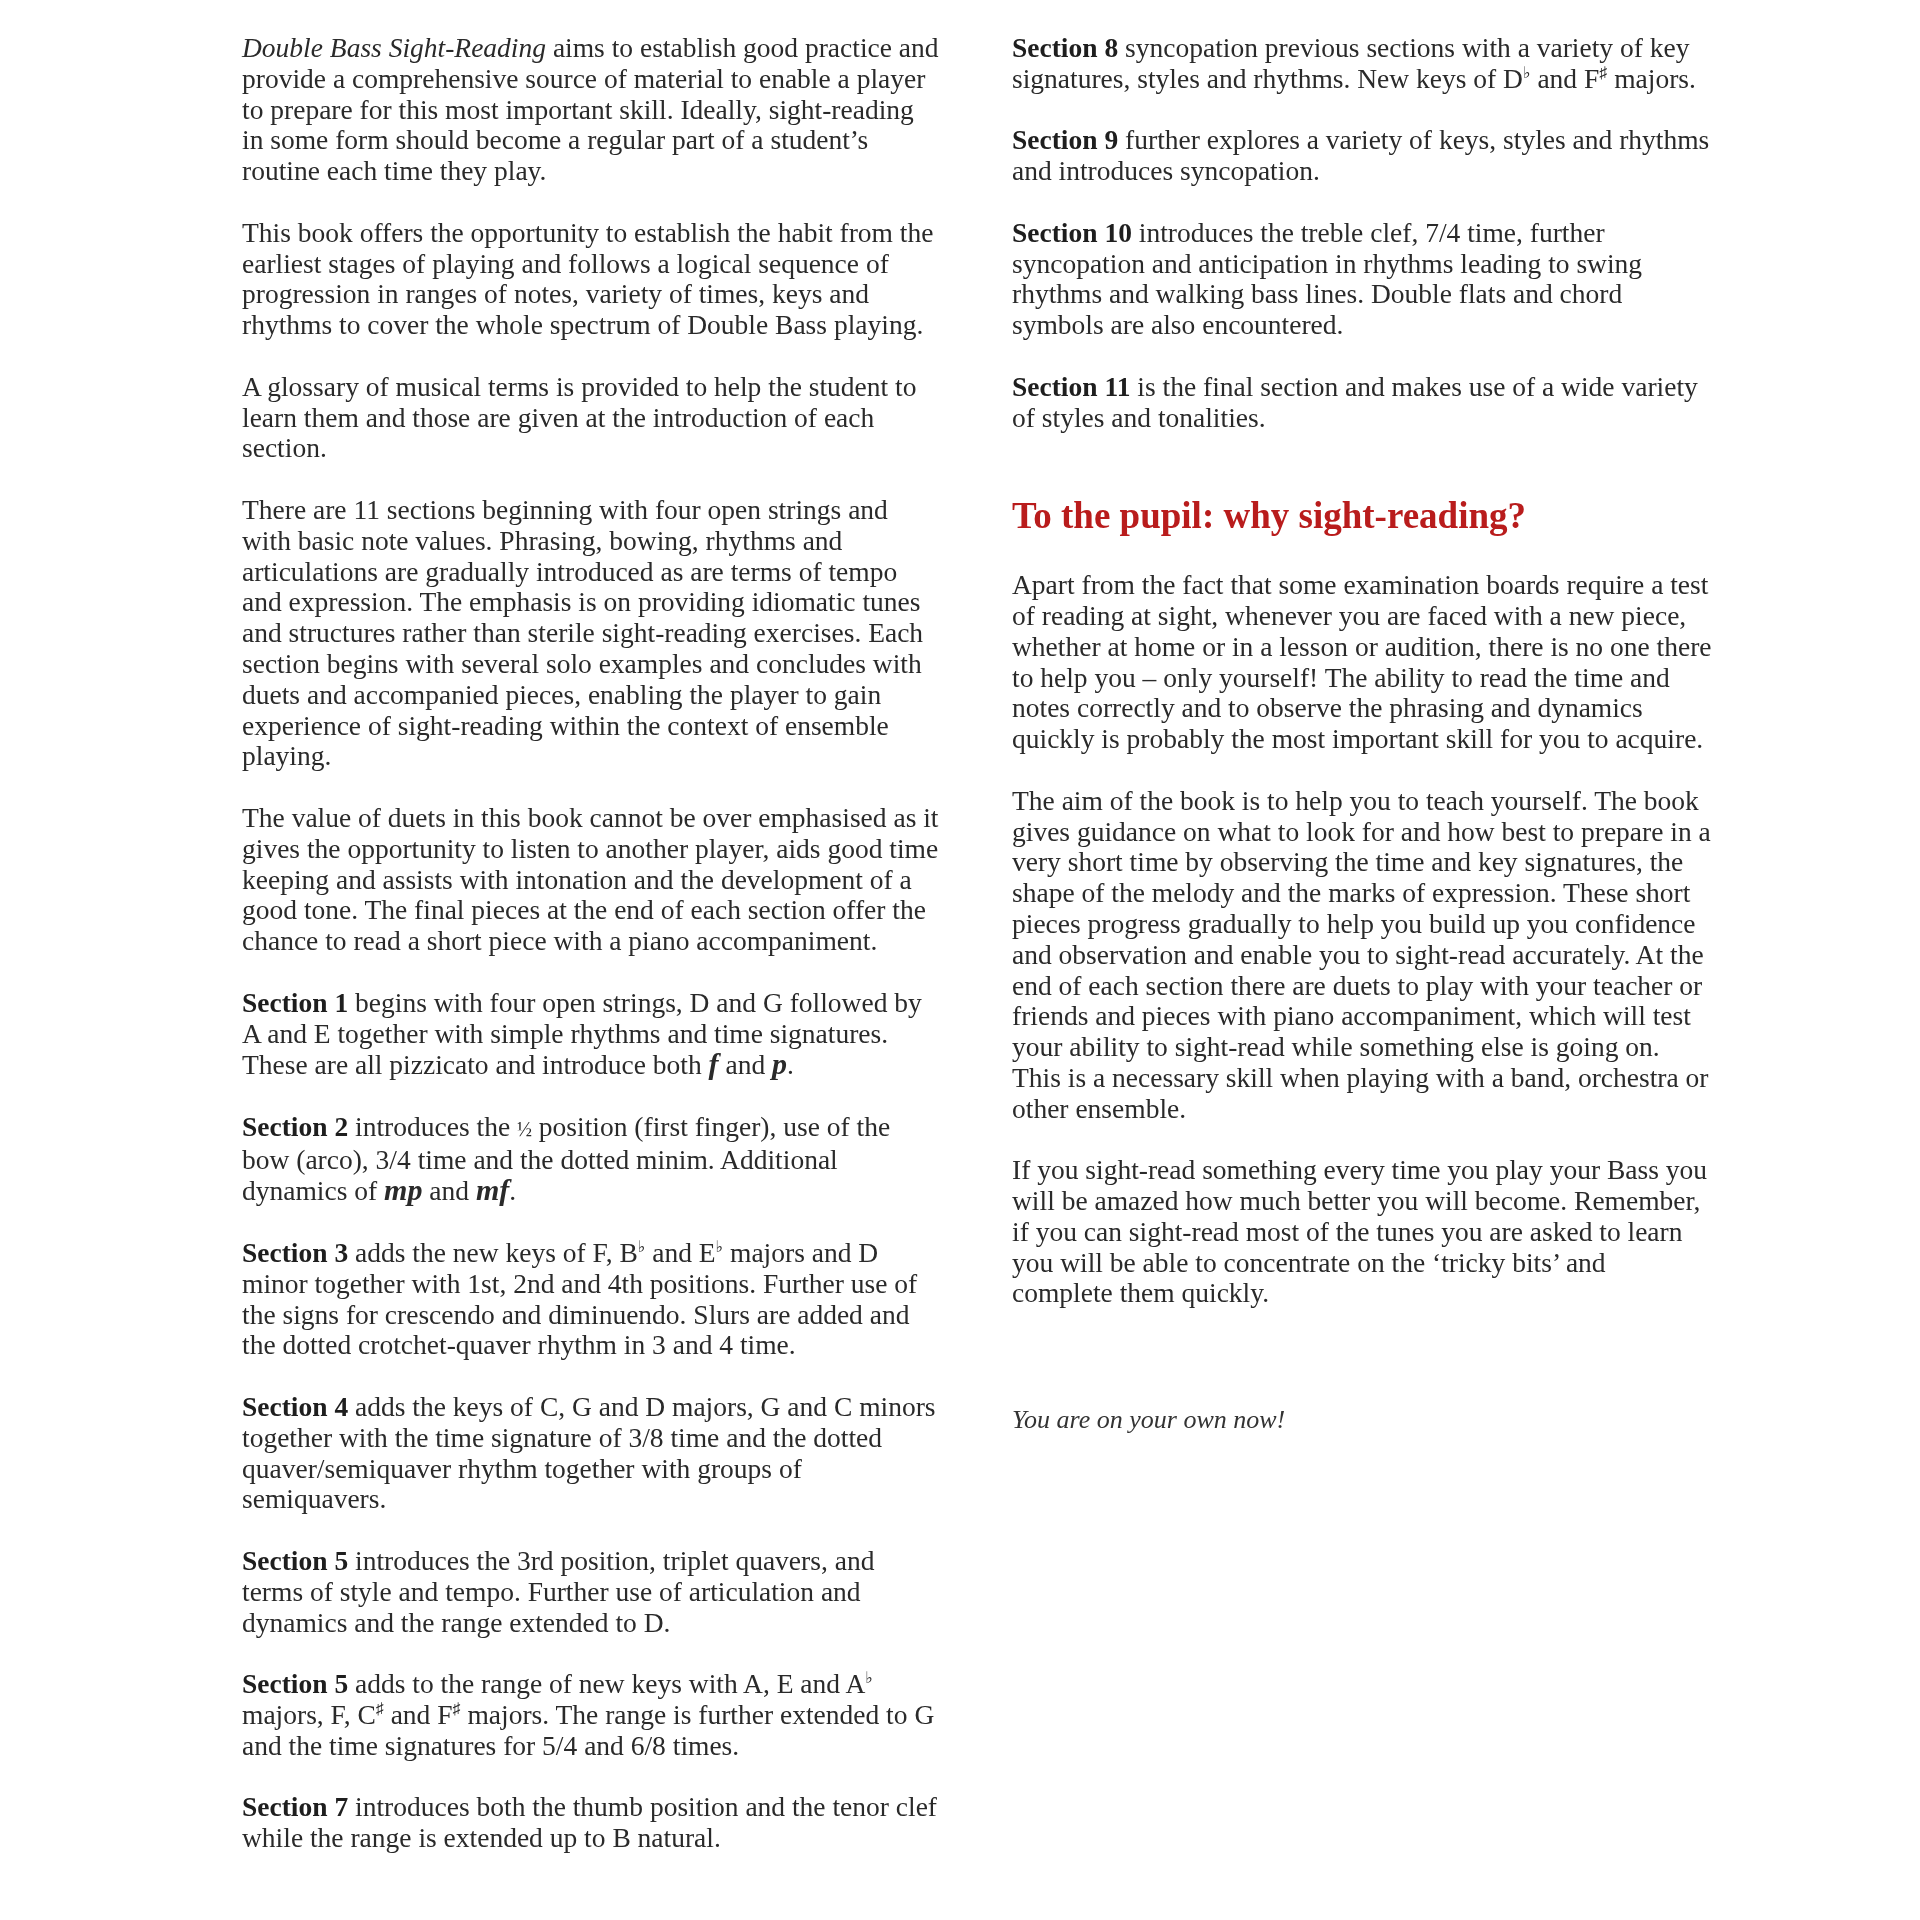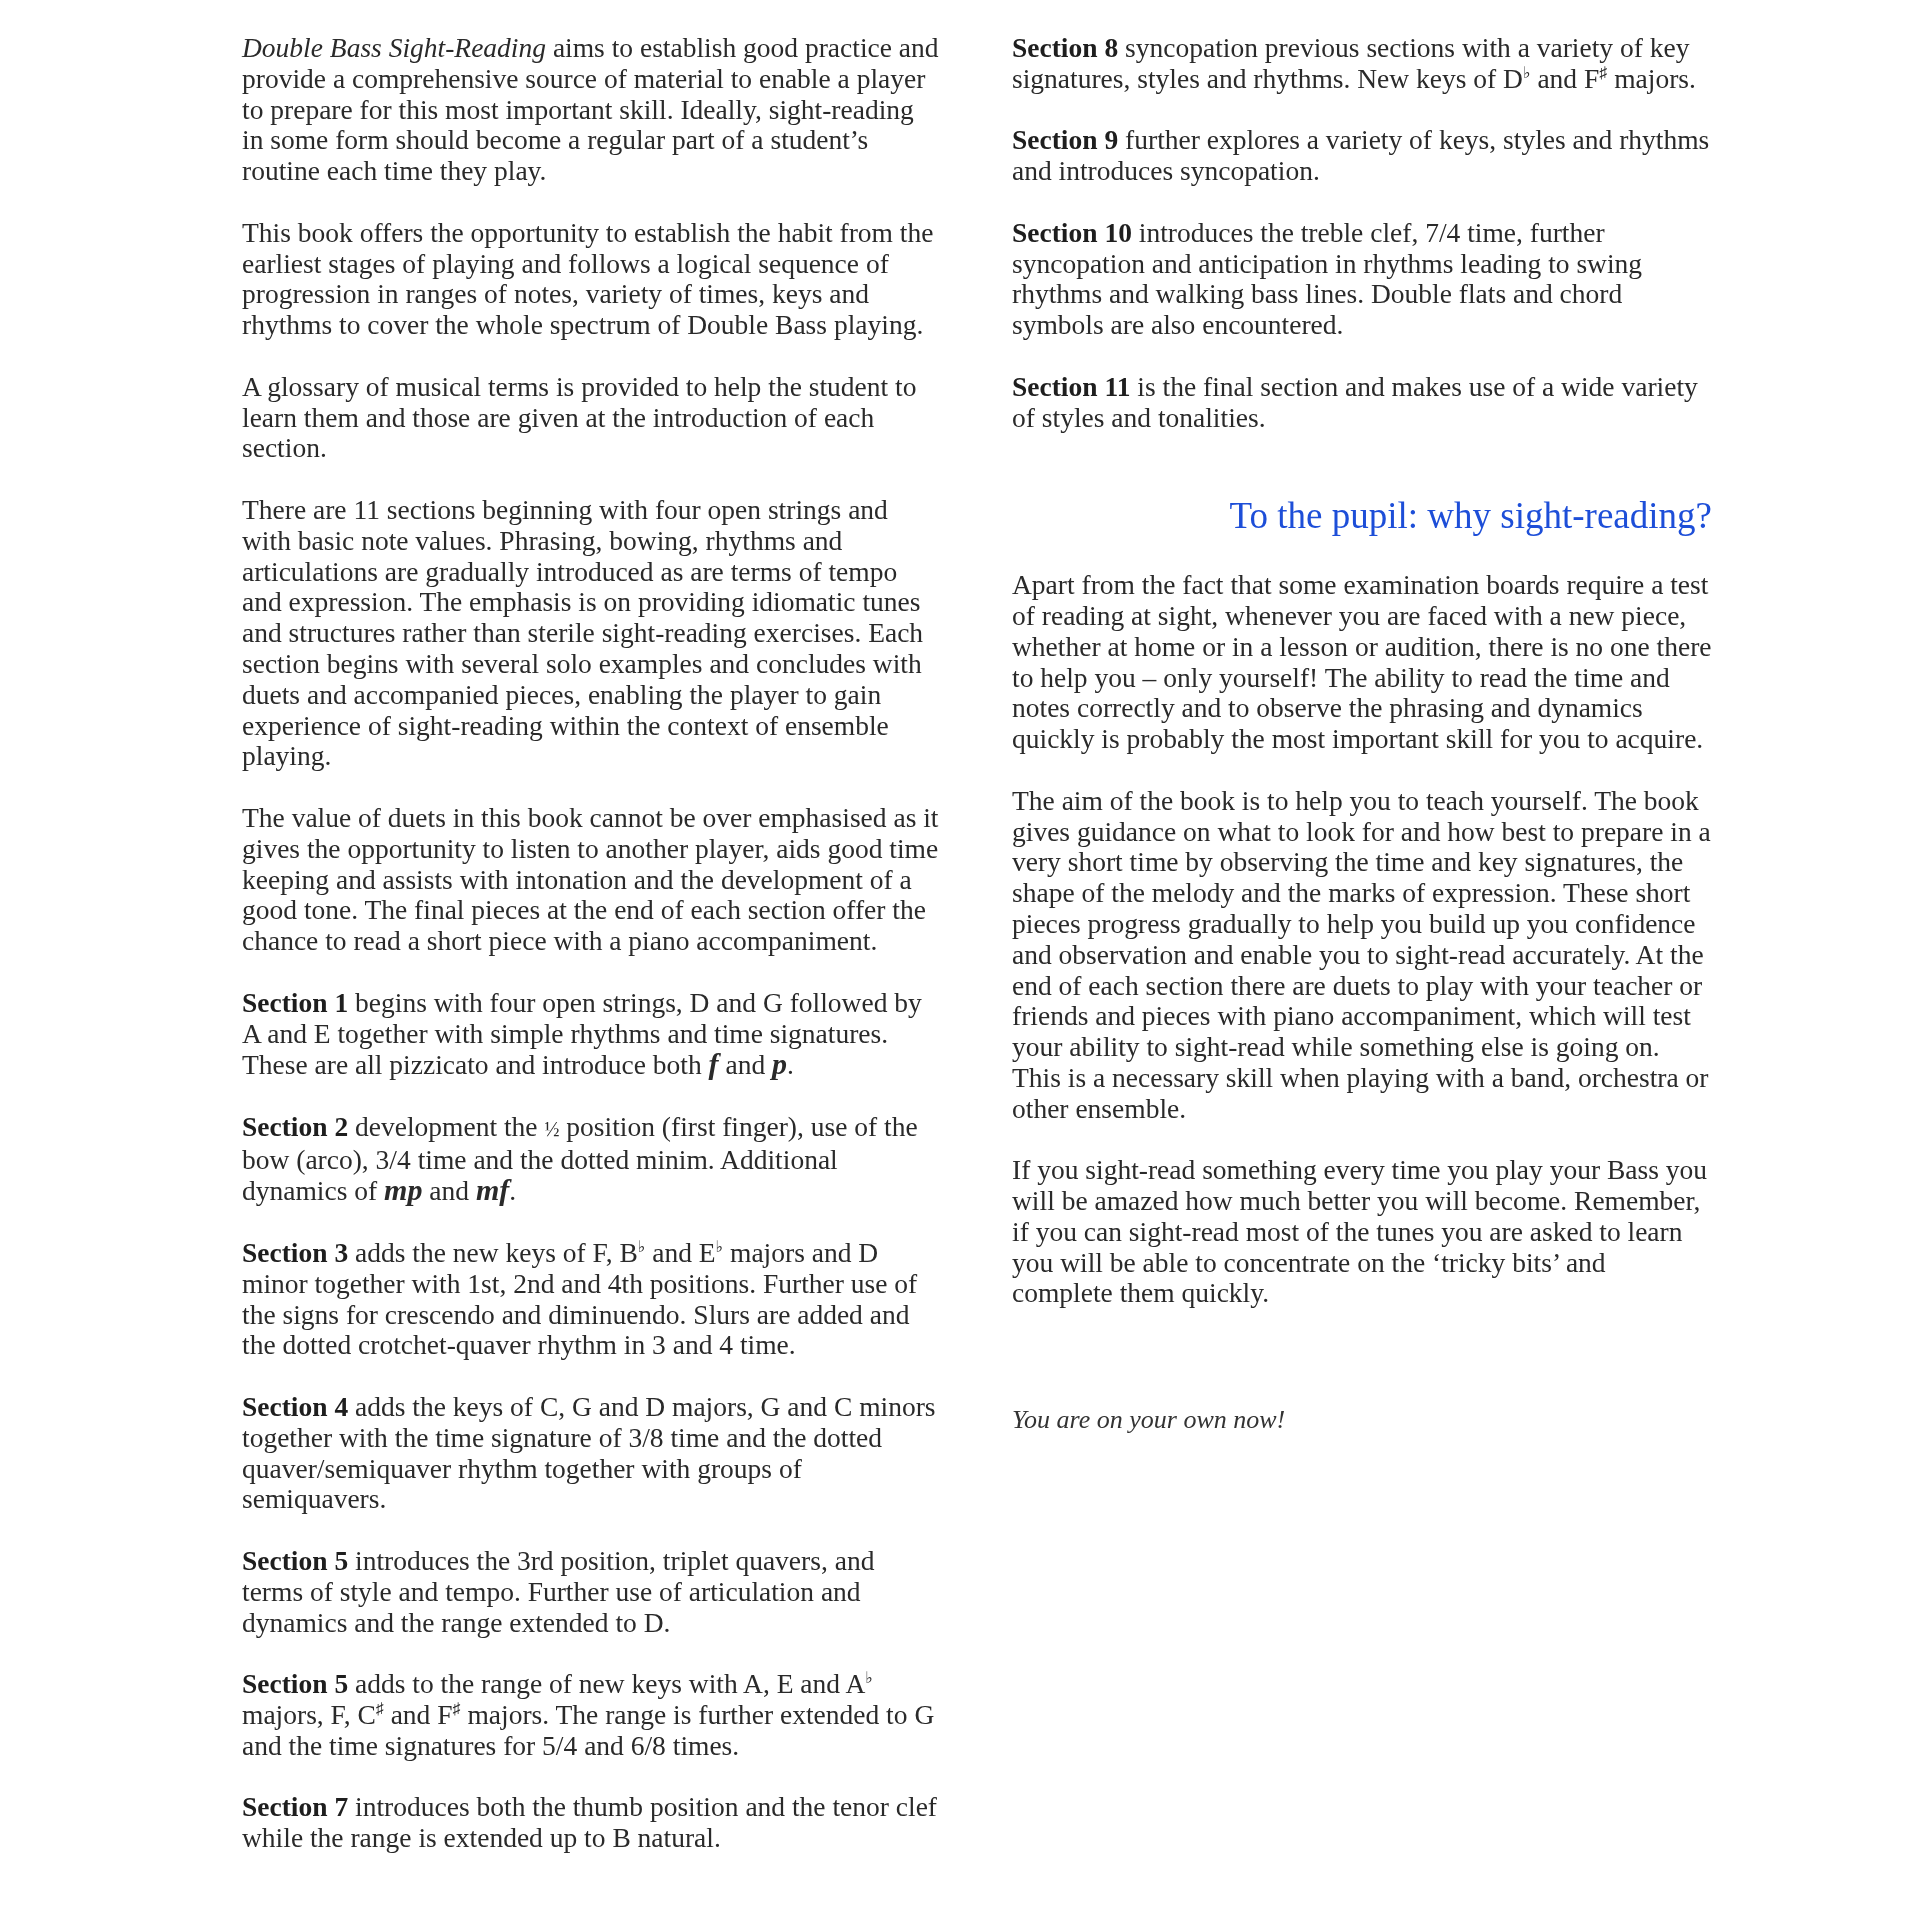--- a/index.html
+++ b/index.html
@@ -7,37 +7,37 @@
          font-family:"Liberation Serif","DejaVu Serif",serif; color:#2a2a2a; }
   .col { position:absolute; top:33px; font-size:27.5px; line-height:30.8px; }
   .col.left { left:242px; width:700px; }
   .col.right { left:1012px; width:700px; }
   p { margin:0 0 30.8px 0; }
   .sec-label { font-weight:bold; color:#1e1e1e; }
   .title-it { font-style:italic; }
   .dyn { font-weight:bold; font-style:italic; font-size:30px; }
   sup { font-size:16px; line-height:0; vertical-align:10px; }
   .frac { font-size:20px; }
-  h2 { font-size:37px; font-weight:normal; margin:0 0 32px 0; line-height:44px; color:#1d4ed8;text-align:right; }
+  h2 { font-size:37px; font-weight:bold; margin:0 0 32px 0; line-height:44px; color:#b91c1c; }
   .sign { font-style:italic; font-size:26px; color:#333; margin-top:96px; }
   .spacer-h { height:30px; }
 </style>
 </head>
 <body>
 
 <div class="col left">
   <p><span class="title-it">Double Bass Sight-Reading</span><span> aims to establish good practice and provide a comprehensive source of material to enable a player to prepare for this most important skill. Ideally, sight-reading in some form should become a regular part of a student’s routine each time they play.</span></p>
   <p>This book offers the opportunity to establish the habit from the earliest stages of playing and follows a logical sequence of progression in ranges of notes, variety of times, keys and rhythms to cover the whole spectrum of Double Bass playing.</p>
   <p>A glossary of musical terms is provided to help the student to learn them and those are given at the introduction of each section.</p>
   <p>There are 11 sections beginning with four open strings and with basic note values. Phrasing, bowing, rhythms and articulations are gradually introduced as are terms of tempo and expression. The emphasis is on providing idiomatic tunes and structures rather than sterile sight-reading exercises. Each section begins with several solo examples and concludes with duets and accompanied pieces, enabling the player to gain experience of sight-reading within the context of ensemble playing.</p>
   <p>The value of duets in this book cannot be over emphasised as it gives the opportunity to listen to another player, aids good time keeping and assists with intonation and the development of a good tone. The final pieces at the end of each section offer the chance to read a short piece with a piano accompaniment.</p>
 
   <p><span class="sec-label">Section 1</span><span> begins with four open strings, D and G followed by A and E together with simple rhythms and time signatures. These are all pizzicato and introduce both </span><span class="dyn">f</span><span> and </span><span class="dyn">p</span><span>.</span></p>
 
-  <p><span class="sec-label">Section 2</span><span> development the </span><span class="frac">½</span><span> position (first finger), use of the bow (arco), 3/4 time and the dotted minim. Additional dynamics of </span><span class="dyn">mp</span><span> and </span><span class="dyn">mf</span><span>.</span></p>
+  <p><span class="sec-label">Section 2</span><span> introduces the </span><span class="frac">½</span><span> position (first finger), use of the bow (arco), 3/4 time and the dotted minim. Additional dynamics of </span><span class="dyn">mp</span><span> and </span><span class="dyn">mf</span><span>.</span></p>
 
   <p><span class="sec-label">Section 3</span><span> adds the new keys of F, B</span><sup>♭</sup><span> and E</span><sup>♭</sup><span> majors and D minor together with 1st, 2nd and 4th positions. Further use of the signs for crescendo and diminuendo. Slurs are added and the dotted crotchet-quaver rhythm in 3 and 4 time.</span></p>
 
   <p><span class="sec-label">Section 4</span><span> adds the keys of C, G and D majors, G and C minors together with the time signature of 3/8 time and the dotted quaver/semiquaver rhythm together with groups of semiquavers.</span></p>
 
   <p><span class="sec-label">Section 5</span><span> introduces the 3rd position, triplet quavers, and terms of style and tempo. Further use of articulation and dynamics and the range extended to D.</span></p>
 
   <p><span class="sec-label">Section 5</span><span> adds to the range of new keys with A, E and A</span><sup>♭</sup><span> majors, F, C</span><sup>♯</sup><span> and F</span><sup>♯</sup><span> majors. The range is further extended to G and the time signatures for 5/4 and 6/8 times.</span></p>
 
   <p><span class="sec-label">Section 7</span><span> introduces both the thumb position and the tenor clef while the range is extended up to B natural.</span></p>

